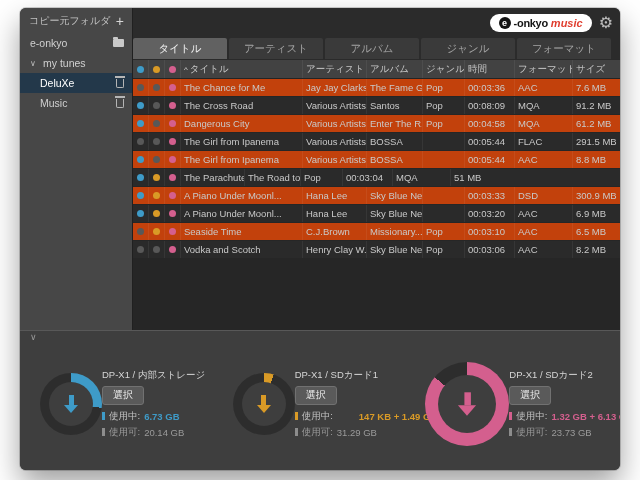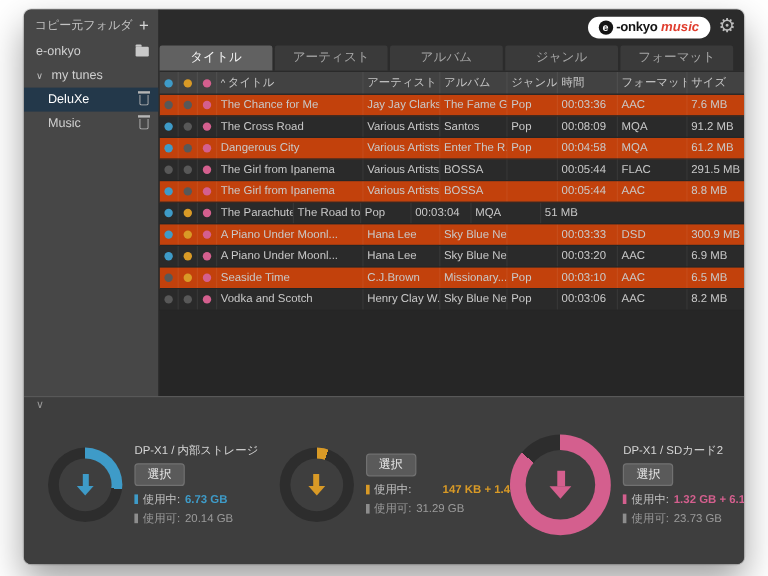--- a/index.html
+++ b/index.html
@@ -72,21 +72,21 @@
   .table-area { flex:1; background:#262626; display:flex; flex-direction:column; overflow:hidden; }
   .trow { display:flex; flex:0 0 17px; background:#c2410c; border-bottom:1px solid #262626;
     font-size:9.5px; color:#c9c9c9; }
   .trow.alt { background:#2a2a2a; }
   .dot { width:7px; height:7px; border-radius:50%; display:inline-block; }
 
   
   .bottom { flex:0 0 140px; background:#3e3e3e; border-top:1px solid #585858; position:relative;
     display:flex; align-items:center; padding:6px 8px 0 20px; gap:6px; box-sizing:border-box; }
   .collapse { position:absolute; top:1px; left:10px; color:#9a9a9a; font-size:9px; }
-  .device-card { display:flex; align-items:center; gap:10px; flex:1 1 0; min-width:0; }
+  .device-card { display:flex; align-items:center; gap:0; flex:1 1 0; min-width:0; }
   .donut { width:62px; height:62px; border-radius:50%; position:relative; flex:0 0 auto; }
   .hole { position:absolute; inset:9px; background:#3e3e3e; border-radius:50%;
     display:flex; align-items:center; justify-content:center; }
   .device-card.large .donut { width:84px; height:84px; }
   .device-card.large .hole { inset:13px; }
   .arrow { display:flex; flex-direction:column; align-items:center; }
   .stem { width:5px; height:10px; }
   .head { width:0; height:0; border-left:7px solid transparent; border-right:7px solid transparent;
     border-top:8px solid #888; }
   .device-card.large .arrow { transform:scale(1.3); }
@@ -386,20 +386,21 @@
     <div class="device-card">
       <div class="donut" style="background: conic-gradient(rgb(217, 154, 38) 0deg, rgb(217, 154, 38) 5%, rgb(45, 45, 45) 5%, rgb(45, 45, 45) 100%);">
         <div class="hole">
             <div class="arrow">
               <div class="stem" style="background: rgb(217, 154, 38);"></div>
               <div class="head" style="border-top-color: rgb(217, 154, 38);"></div>
             </div>
           </div>
       </div>
       <div class="device-info">
+        <div class="dev-name">DP-X1 / SDカード1</div>
         <button class="select-btn">選択</button>
         <div class="stat used">
           <span class="marker" style="background: rgb(217, 154, 38);"></span>
           <span class="lbl">使用中:</span>
           <span class="val" style="color: rgb(217, 154, 38); margin-left: 22px;">147 KB + 1.49 GB</span>
         </div>
         <div class="stat free">
           <span class="marker"></span>
           <span class="lbl">使用可:</span>
           <span class="val">31.29 GB</span>

